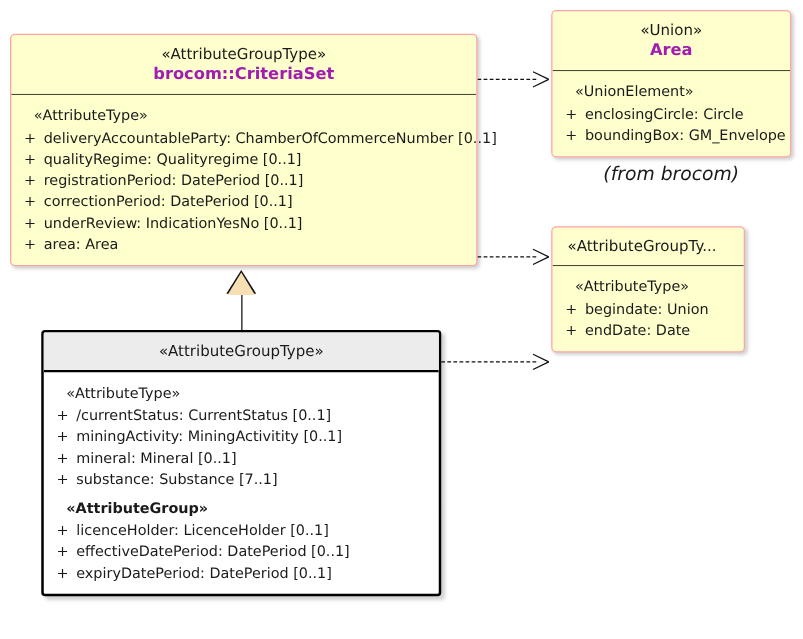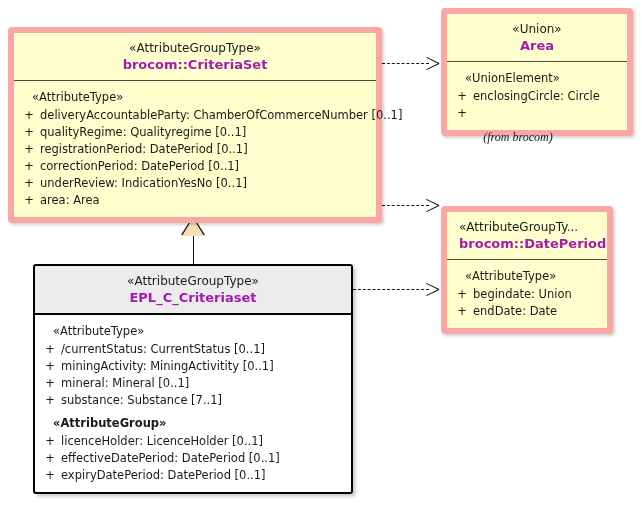--- a/index.html
+++ b/index.html
@@ -13,21 +13,21 @@
     height: 511px;
     background: #ffffff;
     font-family: "DejaVu Sans", "Liberation Sans", sans-serif;
     overflow: hidden;
   }
 
   
   .uml-class {
     position: absolute;
     box-sizing: border-box;
-    border: 6px solid #fca5a5;
+    border: 1px solid #fca5a5;
     border-radius: 4px;
     background: #feffcc;
     box-shadow: 2px 2px 3px rgba(0,0,0,0.18);
   }
   .uml-class.selected {
     border: 2px solid #000000;
     border-radius: 3px;
     background: #ffffff;
     box-shadow: 3px 3px 3px rgba(0,0,0,0.18);
   }
@@ -81,33 +81,32 @@
     width: 22px;
     flex: 0 0 22px;
     text-align: center;
     color: #1a1a1a;
   }
   .attr-text { flex: 1 1 auto; }
 
   
   #class-criteriaset { left: 8px;   top: 27px;  width: 374px; }
   #class-area        { left: 441px; top: 8px;   width: 192px; }
-  #class-dateperiod  { left: 441px; top: 206px; width: 172px; }
+  #class-dateperiod  { left: 441px; top: 181px; width: 155px; }
   #class-epl         { left: 33px;  top: 264px; width: 320px; }
 
   .from-note {
     position: absolute;
-    left: 422px;
+    left: 441px;
     top: 130px;
     width: 192px;
     text-align: center;
-    font-size: 12px;
+    font-size: 15px;
     font-style: italic;
     color: #1a1a1a;
-    font-family: Liberation Serif, serif;
   }
 
   
   .conn { position: absolute; }
 
   .dash-line {
     position: absolute;
     height: 0;
     border-top: 1.4px dashed #111111;
   }
@@ -218,48 +217,47 @@
       <div class="classname">Area</div>
     </div>
     <div class="compartment-body">
       <div class="group-label">«UnionElement»</div>
       <div class="attr-row">
         <span class="attr-vis">+</span>
         <span class="attr-text">enclosingCircle: Circle</span>
       </div>
       <div class="attr-row">
         <span class="attr-vis">+</span>
+        <span class="attr-text">boundingBox: GM_Envelope</span>
       </div>
     </div>
   </div>
 
   <div class="from-note">(from brocom)</div>
 
   <div class="uml-class" id="class-dateperiod">
     <div class="compartment-head left">
       <div class="stereotype">«AttributeGroupTy...</div>
-      <div class="classname">brocom::DatePeriod</div>
     </div>
     <div class="compartment-body">
       <div class="group-label">«AttributeType»</div>
       <div class="attr-row">
         <span class="attr-vis">+</span>
         <span class="attr-text">begindate: Union</span>
       </div>
       <div class="attr-row">
         <span class="attr-vis">+</span>
         <span class="attr-text">endDate: Date</span>
       </div>
     </div>
   </div>
 
   <div class="uml-class selected" id="class-epl">
     <div class="compartment-head">
       <div class="stereotype">«AttributeGroupType»</div>
-      <div class="classname">EPL_C_Criteriaset</div>
     </div>
     <div class="compartment-body">
       <div class="group-label">«AttributeType»</div>
       <div class="attr-row">
         <span class="attr-vis">+</span>
         <span class="attr-text">/currentStatus: CurrentStatus [0..1]</span>
       </div>
       <div class="attr-row">
         <span class="attr-vis">+</span>
         <span class="attr-text">miningActivity: MiningActivitity [0..1]</span>

